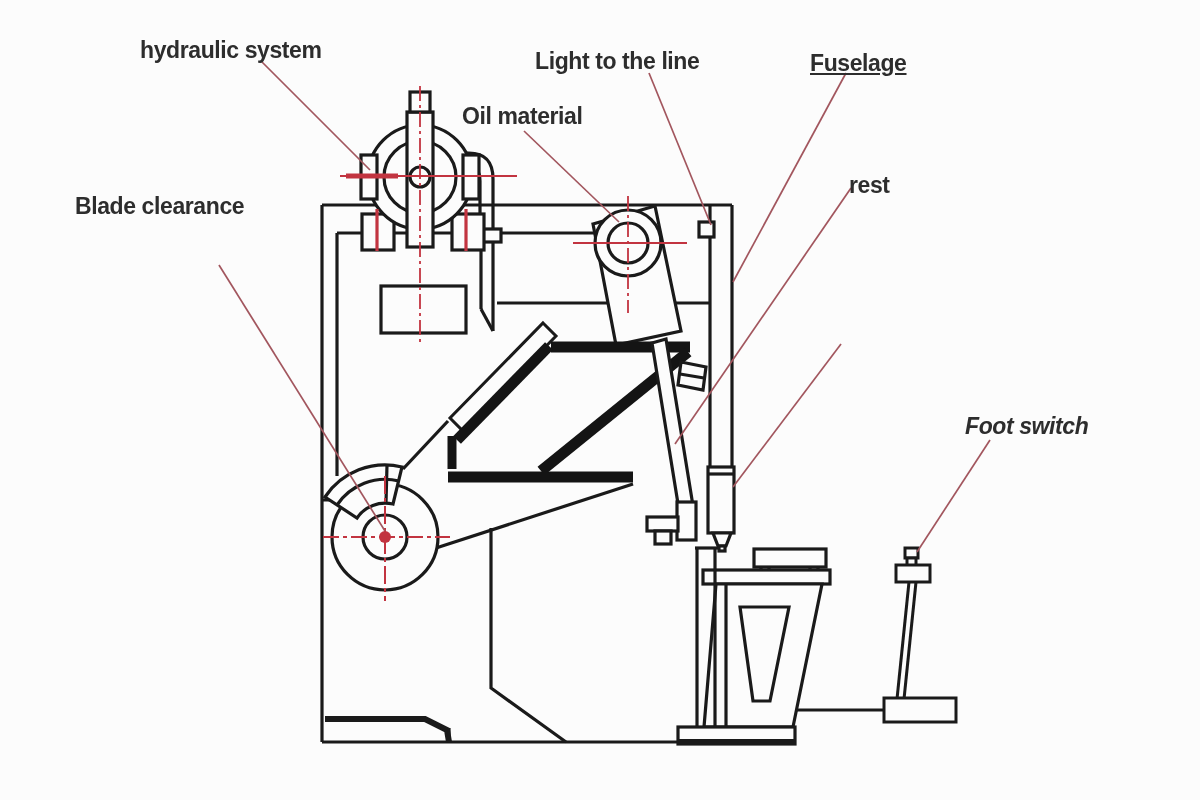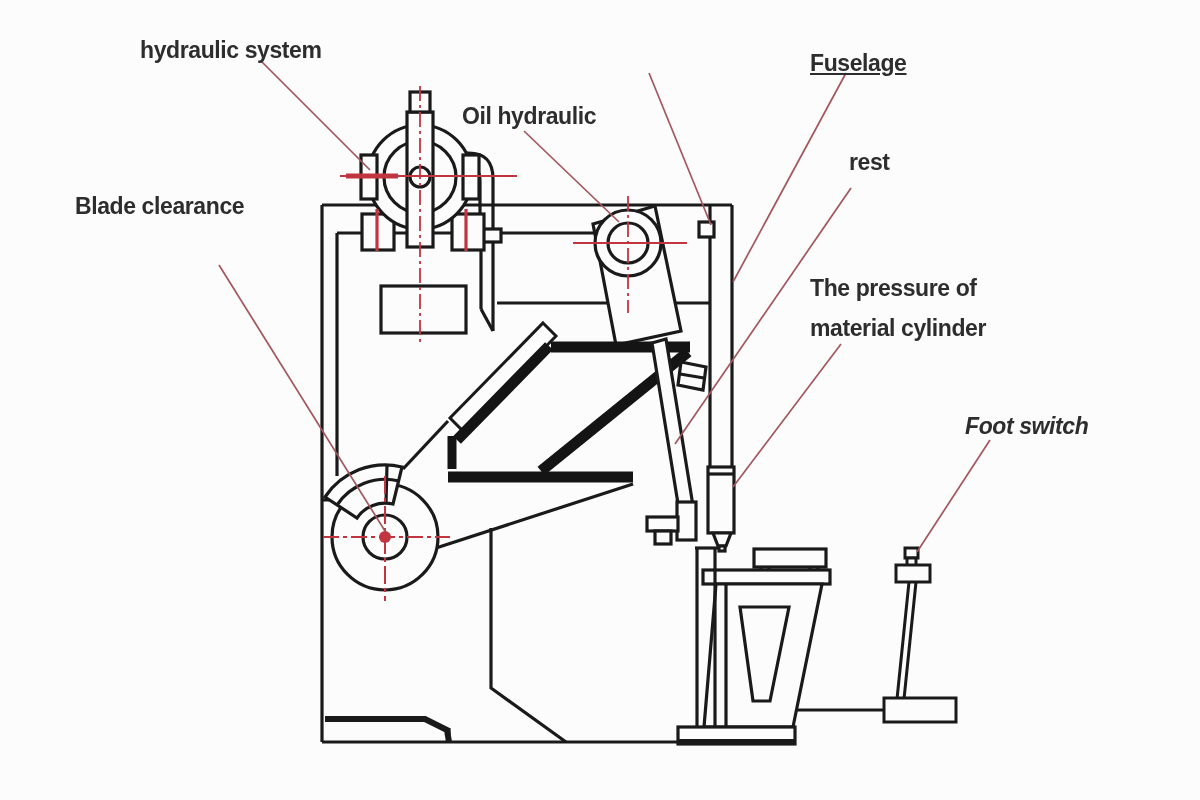--- a/index.html
+++ b/index.html
@@ -144,27 +144,24 @@
       <path d="M649,73 L711,225"></path>
       <path d="M846,73 L733,282"></path>
       <path d="M851,188 L675,444"></path>
       <path d="M841,344 L733,487"></path>
       <path d="M219,265 L385,531"></path>
       <path d="M990,440 L917,552"></path>
     </g>
   </svg>
 
   <div class="lbl" style="left:140px;top:30px;">hydraulic system</div>
-  <div class="lbl" style="left:462px;top:96px;">Oil hydraulic</div>
+  <div class="lbl" style="left:535px;top:41px;">Light to the line</div>
+  <div class="lbl" style="left:462px;top:96px;">Oil material</div>
   <div class="lbl" style="left:810px;top:43px;text-decoration:underline;">Fuselage</div>
-  <div class="lbl" style="left:849px;top:142px;text-align:center;">rest</div>
+  <div class="lbl" style="left:849px;top:165px;text-align:center;">rest</div>
 
   <div class="lbl" style="left:75px;top:186px;">
     <div>Blade clearance</div>
   </div>
 
-  <div class="lbl" style="left:810px;top:268px;">
-    <div>The pressure of</div>
-    <div>material cylinder</div>
-  </div>
 
   <div class="lbl" style="left:965px;top:406px;font-style:italic;">Foot switch</div>
 </div>
 
 </body></html>

